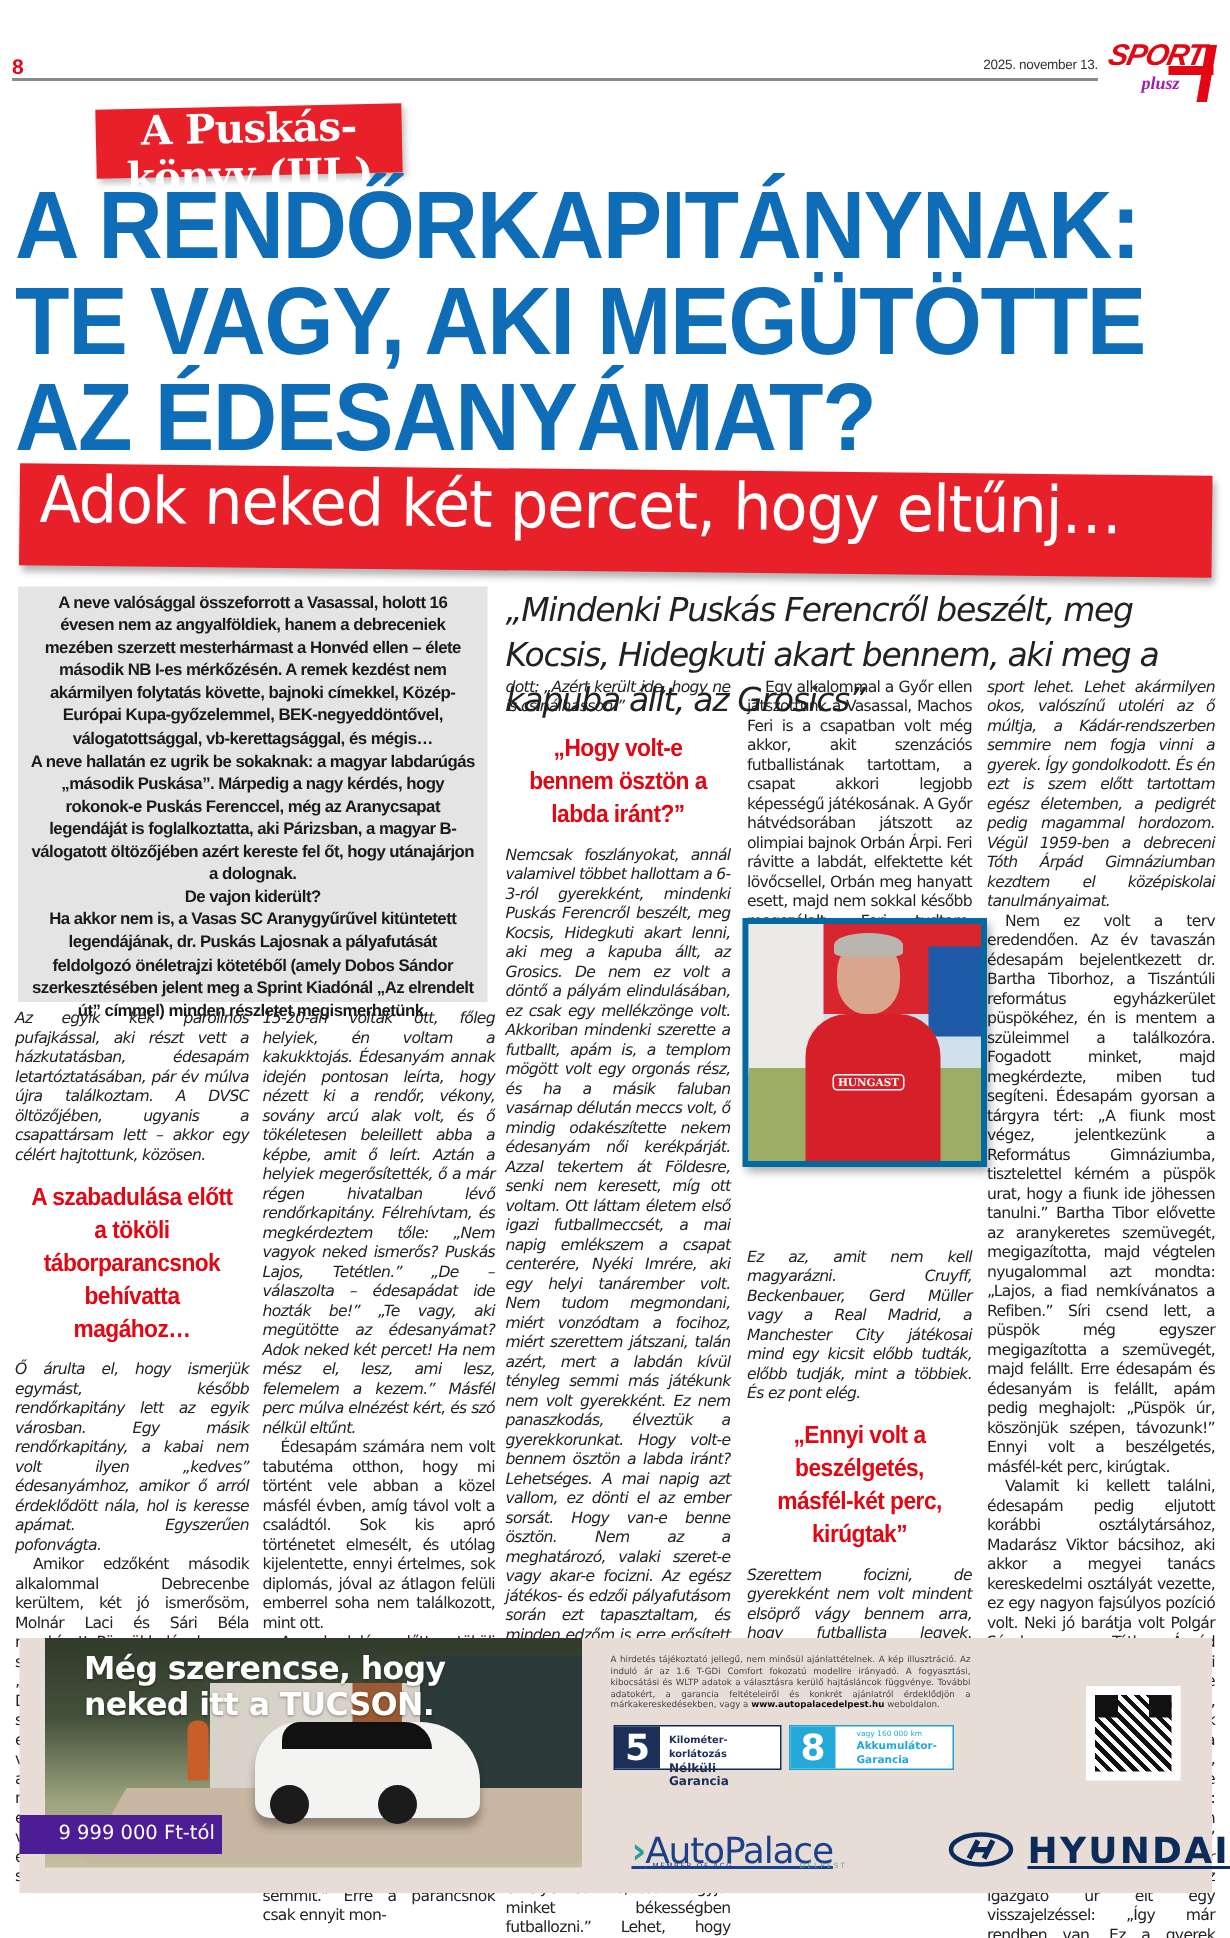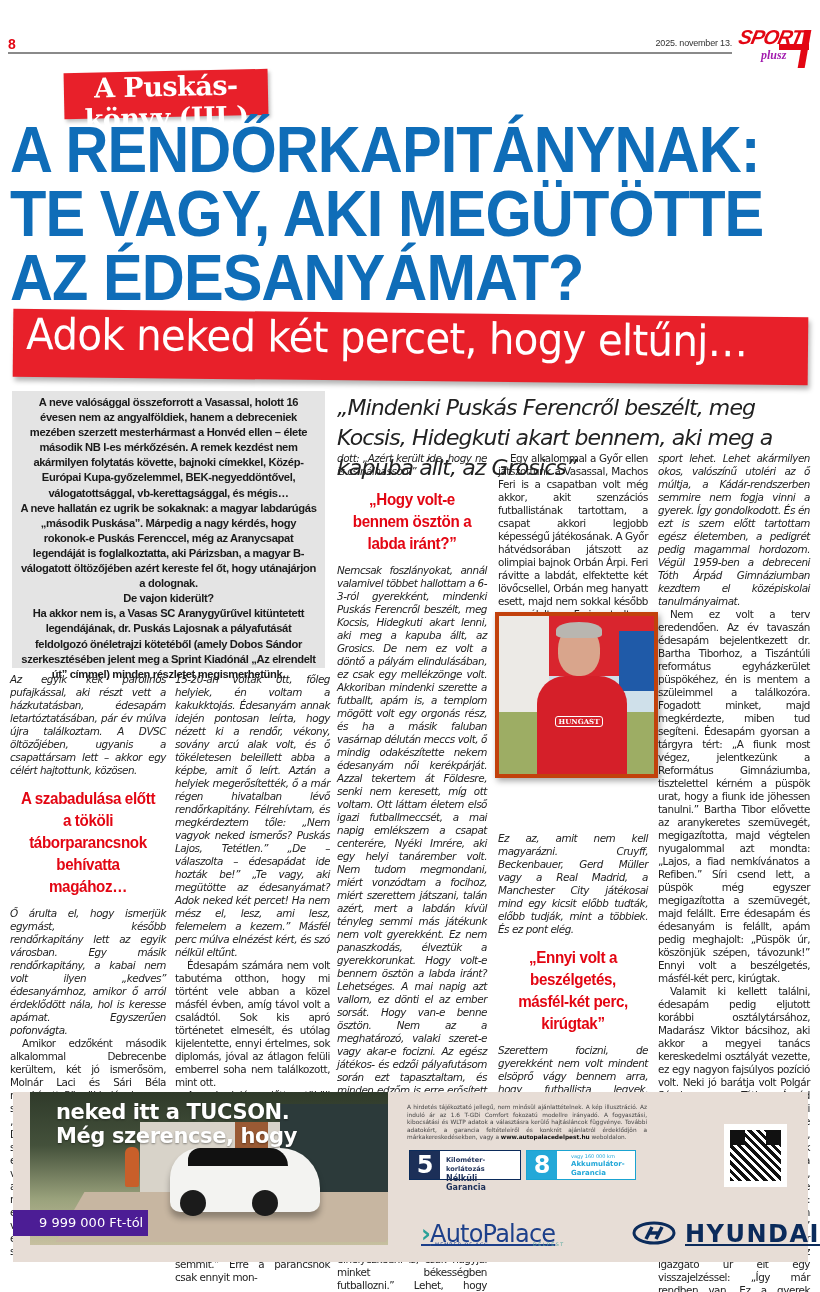--- a/index.html
+++ b/index.html
@@ -41,21 +41,21 @@
   .col p.noind { text-indent: 0; font-style: italic; }
   .col1 { left: 10px; top: 673px; width: 156px; }
   .col2 { left: 175px; top: 673px; width: 155px; }
   .col3 { left: 337px; top: 452px; width: 150px; }
   .col4 { left: 498px; top: 452px; width: 150px; }
   .col5 { left: 658px; top: 452px; width: 152px; }
 
   .redhead { font: bold 16.5px/22px "Liberation Sans", sans-serif; color: #e30613; text-align: center; letter-spacing: -0.4px; margin: 10px 0 10px; transform: scaleX(0.92); }
 
   
-  .photo { position: absolute; left: 495px; top: 612px; width: 163px; height: 166px; background: #c2410c; padding: 4px; box-shadow: 2px 3px 6px rgba(0,0,0,0.35); }
+  .photo { position: absolute; left: 495px; top: 612px; width: 163px; height: 166px; background: #0369a1; padding: 4px; box-shadow: 2px 3px 6px rgba(0,0,0,0.35); }
   .photo .scene { position: relative; width: 100%; height: 100%; overflow: hidden; background: #cfe0ea; }
   .scene .bldg { position: absolute; left: 0; top: 0; width: 50px; height: 100px; background: #eceae6; }
   .scene .stad { position: absolute; left: 38px; top: 0; width: 117px; height: 60px; background: #d9252e; }
   .scene .stadblue { position: absolute; left: 120px; top: 15px; width: 35px; height: 60px; background: #1f5aa8; }
   .scene .grass { position: absolute; left: 0; bottom: 0; width: 100%; height: 62px; background: #9dad64; }
   .scene .head { position: absolute; left: 59px; top: 10px; width: 42px; height: 50px; border-radius: 45%; background: #d9a58c; }
   .scene .hair { position: absolute; left: 57px; top: 6px; width: 46px; height: 16px; border-radius: 50% 50% 20% 20%; background: #b9b6b0; }
   .scene .shirt { position: absolute; left: 38px; top: 60px; width: 90px; height: 110px; border-radius: 28px 28px 0 0; background: #d51f29; }
   .scene .sponsor { position: absolute; left: 56px; top: 100px; width: 48px; height: 11px; border: 1px solid #fff; border-radius: 3px; color: #fff; font: bold 7px/9px "DejaVu Serif", serif; text-align: center; }
 
@@ -183,22 +183,22 @@
     <div class="house"></div>
     <div class="glass"></div>
     <div class="wood"></div>
     <div class="drive"></div>
     <div class="person"></div>
     <div class="car"></div>
     <div class="carroof"></div>
     <div class="wheel1"></div>
     <div class="wheel2"></div>
     <div class="slogan">
+      <div>Még szerencse, hogy</div>
       <div>neked itt a TUCSON.</div>
-      <div>Még szerencse, hogy</div>
     </div>
   </div>
   <div class="price">9 999 000 Ft-tól</div>
 
   <div class="fine"><span>A hirdetés tájékoztató jellegű, nem minősül ajánlattételnek. A kép illusztráció. Az induló ár az 1.6 T-GDi Comfort fokozatú modellre irányadó. A fogyasztási, kibocsátási és WLTP adatok a választásra kerülő hajtásláncok függvénye. További adatokért, a garancia feltételeiről és konkrét ajánlatról érdeklődjön a márkakereskedésekben, vagy a </span><b>www.autopalacedelpest.hu</b><span> weboldalon.</span></div>
 
   <div class="badge badge5">
     <div class="num">5</div>
     <div class="txt">
       <div>Kilométer-korlátozás</div>

